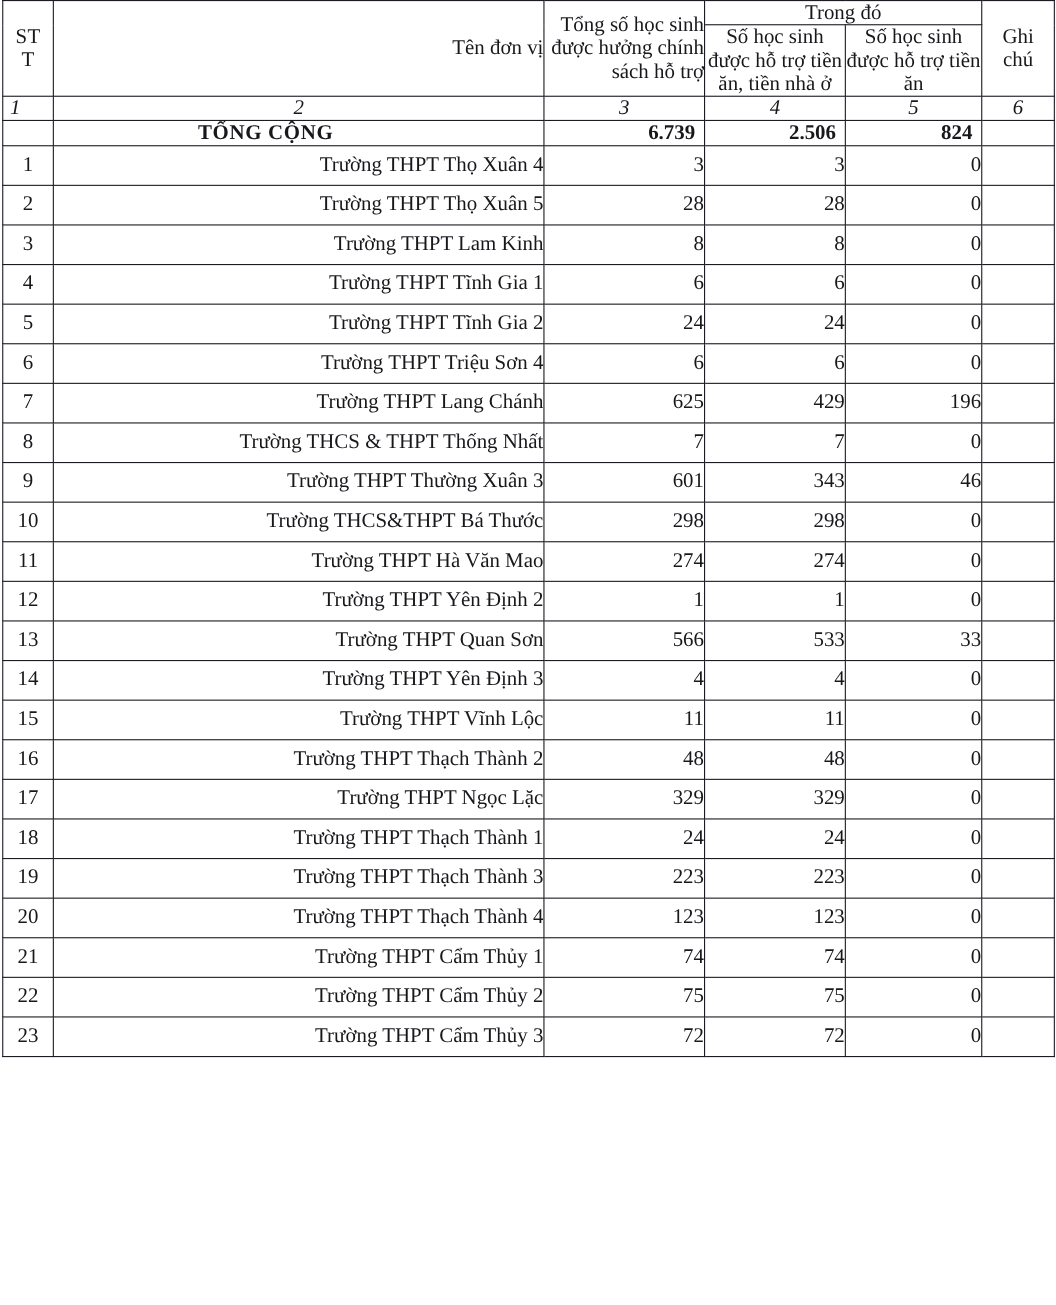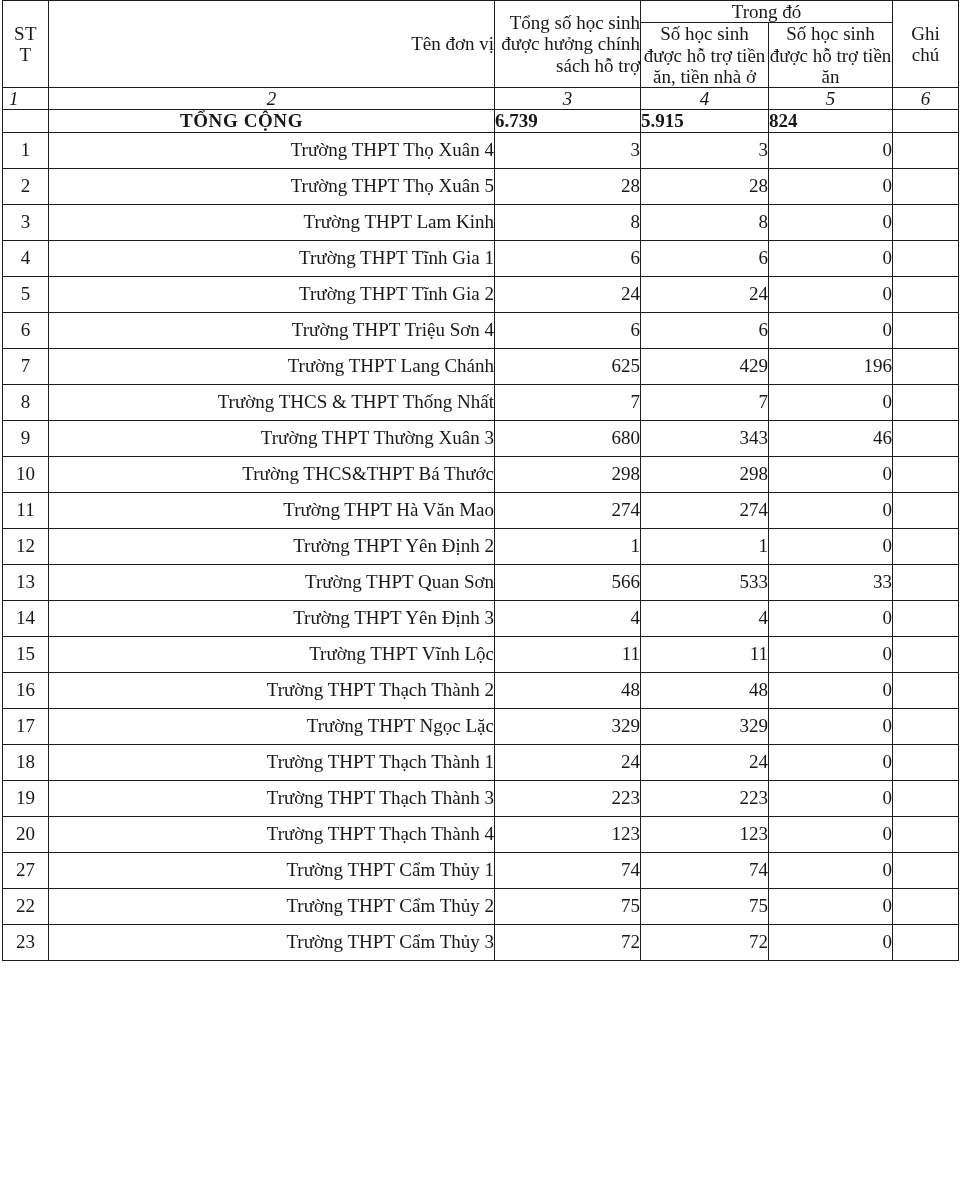--- a/index.html
+++ b/index.html
@@ -96,21 +96,21 @@
     font-weight: bold;
     font-size: 21px;
     padding: 5px 0 6px;
   }
   .totalrow .t-name {
     text-align: center;
     letter-spacing: 0.6px;
     padding-right: 60px;
   }
   .totalrow .num {
-    text-align: left;
+    text-align: right;
     padding-right: 8px;
   }
 
   
   tbody tr.row td {
     height: 35px;
   }
   td.cell-stt {
     text-align: center;
     font-size: 19.5px;
@@ -169,21 +169,21 @@
         <td>4</td>
         <td>5</td>
         <td>6</td>
       </tr>
     </thead>
     <tbody>
       <tr class="totalrow">
         <td></td>
         <td class="t-name">TỔNG CỘNG</td>
         <td class="num">6.739</td>
-        <td class="num">5.915</td>
+        <td class="num">2.506</td>
         <td class="num">824</td>
         <td class="cell-note"></td>
       </tr>
 
       <tr class="row">
         <td class="cell-stt">1</td>
         <td class="cell-name">Trường THPT Thọ Xuân 4</td>
         <td class="cell-num">3</td>
         <td class="cell-num">3</td>
         <td class="cell-num">0</td>
@@ -241,21 +241,21 @@
         <td class="cell-stt">8</td>
         <td class="cell-name">Trường THCS &amp; THPT Thống Nhất</td>
         <td class="cell-num">7</td>
         <td class="cell-num">7</td>
         <td class="cell-num">0</td>
         <td class="cell-note"></td>
       </tr>
       <tr class="row">
         <td class="cell-stt">9</td>
         <td class="cell-name">Trường THPT  Thường Xuân 3</td>
-        <td class="cell-num">680</td>
+        <td class="cell-num">601</td>
         <td class="cell-num">343</td>
         <td class="cell-num">46</td>
         <td class="cell-note"></td>
       </tr>
       <tr class="row">
         <td class="cell-stt">10</td>
         <td class="cell-name">Trường  THCS&amp;THPT Bá Thước</td>
         <td class="cell-num">298</td>
         <td class="cell-num">298</td>
         <td class="cell-num">0</td>
@@ -335,21 +335,21 @@
       </tr>
       <tr class="row">
         <td class="cell-stt">20</td>
         <td class="cell-name">Trường THPT Thạch Thành 4</td>
         <td class="cell-num">123</td>
         <td class="cell-num">123</td>
         <td class="cell-num">0</td>
         <td class="cell-note"></td>
       </tr>
       <tr class="row">
-        <td class="cell-stt">27</td>
+        <td class="cell-stt">21</td>
         <td class="cell-name">Trường THPT Cẩm Thủy 1</td>
         <td class="cell-num">74</td>
         <td class="cell-num">74</td>
         <td class="cell-num">0</td>
         <td class="cell-note"></td>
       </tr>
       <tr class="row">
         <td class="cell-stt">22</td>
         <td class="cell-name">Trường THPT Cẩm Thủy 2</td>
         <td class="cell-num">75</td>

